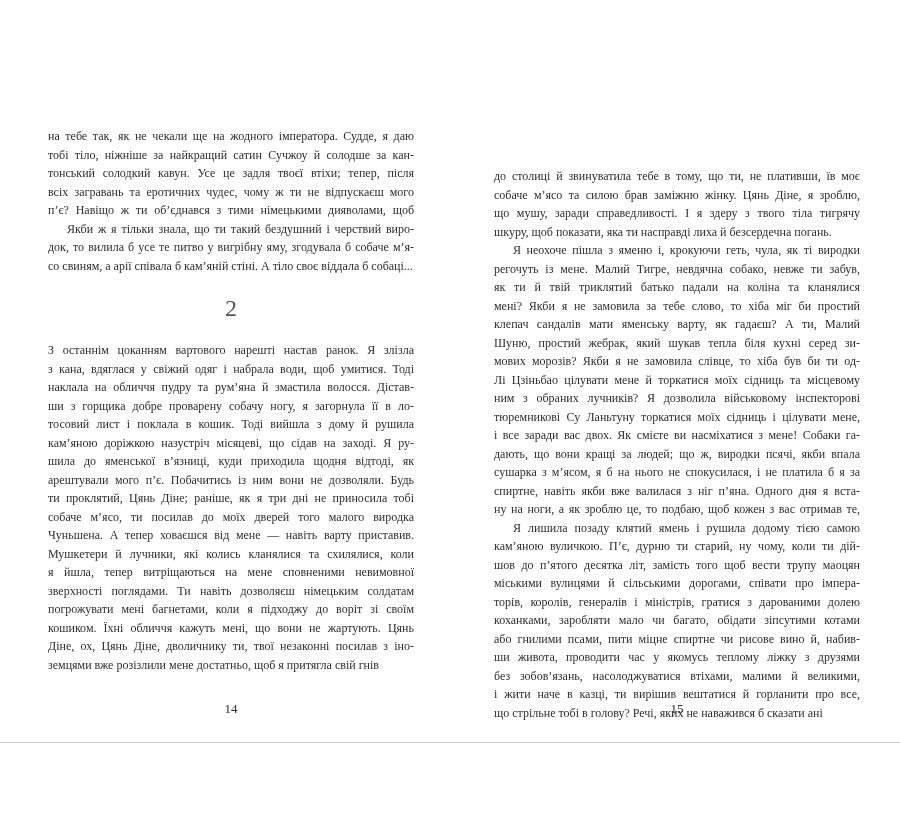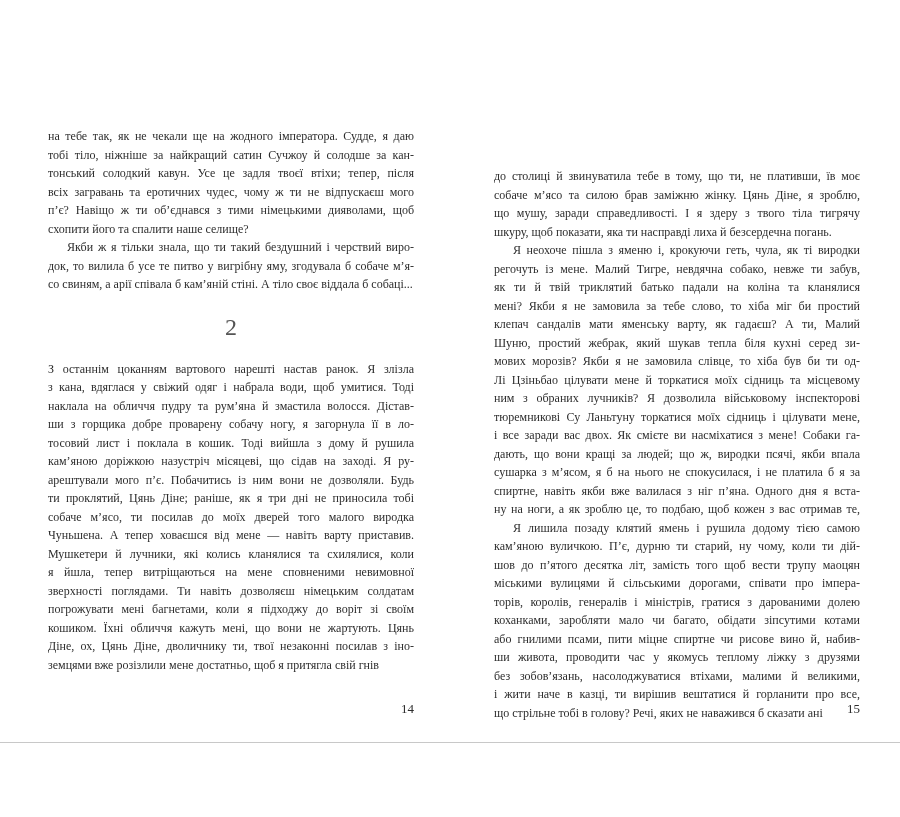--- a/index.html
+++ b/index.html
@@ -41,21 +41,21 @@
     height: 66px;
     line-height: 66px;
     text-align: center;
     font-size: 24px;
     color: var(--chapter, #555555);
   }
   .pagenum {
     position: absolute;
     top: 701px;
     width: 366px;
-    text-align: right;
+    text-align: center;
     font-size: 13px;
     color: var(--text, #2d2d2d);
   }
   #left-num  { left: 48px; }
   #right-num { left: 494px; }
   .edge-line {
     position: absolute;
     left: 0;
     top: 742px;
     width: 900px;
@@ -66,31 +66,31 @@
 </head>
 <body>
 
 <div class="spread" style="--bg: #ffffff; --text: #2d2d2d; --chapter: #555555; --edge: #c8c8c8;">
   <div class="column" id="left-col">
       <div class="line">на тебе так, як не чекали ще на жодного імператора. Судде, я даю</div>
       <div class="line">тобі тіло, ніжніше за найкращий сатин Сучжоу й солодше за кан-</div>
       <div class="line">тонський солодкий кавун. Усе це задля твоєї втіхи; тепер, після</div>
       <div class="line">всіх загравань та еротичних чудес, чому ж ти не відпускаєш мого</div>
       <div class="line">п’є? Навіщо ж ти об’єднався з тими німецькими дияволами, щоб</div>
-      <div class="line last">схопити його та спалити наше селище?</div>
       <div class="line indent">Якби ж я тільки знала, що ти такий бездушний і черствий виро-</div>
       <div class="line">док, то вилила б усе те питво у вигрібну яму, згодувала б собаче м’я-</div>
       <div class="line last">со свиням, а арії співала б кам’яній стіні. А тіло своє віддала б собаці...</div>
       <div class="chapter">2</div>
       <div class="line">З останнім цоканням вартового нарешті настав ранок. Я злізла</div>
       <div class="line">з кана, вдяглася у свіжий одяг і набрала води, щоб умитися. Тоді</div>
       <div class="line">наклала на обличчя пудру та рум’яна й змастила волосся. Дістав-</div>
       <div class="line">ши з горщика добре проварену собачу ногу, я загорнула її в ло-</div>
       <div class="line">тосовий лист і поклала в кошик. Тоді вийшла з дому й рушила</div>
       <div class="line">кам’яною доріжкою назустріч місяцеві, що сідав на заході. Я ру-</div>
+      <div class="line">шила до яменської в’язниці, куди приходила щодня відтоді, як</div>
       <div class="line">арештували мого п’є. Побачитись із ним вони не дозволяли. Будь</div>
       <div class="line">ти проклятий, Цянь Діне; раніше, як я три дні не приносила тобі</div>
       <div class="line">собаче м’ясо, ти посилав до моїх дверей того малого виродка</div>
       <div class="line">Чуньшена. А тепер ховаєшся від мене — навіть варту приставив.</div>
       <div class="line">Мушкетери й лучники, які колись кланялися та схилялися, коли</div>
       <div class="line">я йшла, тепер витріщаються на мене сповненими невимовної</div>
       <div class="line">зверхності поглядами. Ти навіть дозволяєш німецьким солдатам</div>
       <div class="line">погрожувати мені багнетами, коли я підходжу до воріт зі своїм</div>
       <div class="line">кошиком. Їхні обличчя кажуть мені, що вони не жартують. Цянь</div>
       <div class="line">Діне, ох, Цянь Діне, дволичнику ти, твої незаконні посилав з іно-</div>

